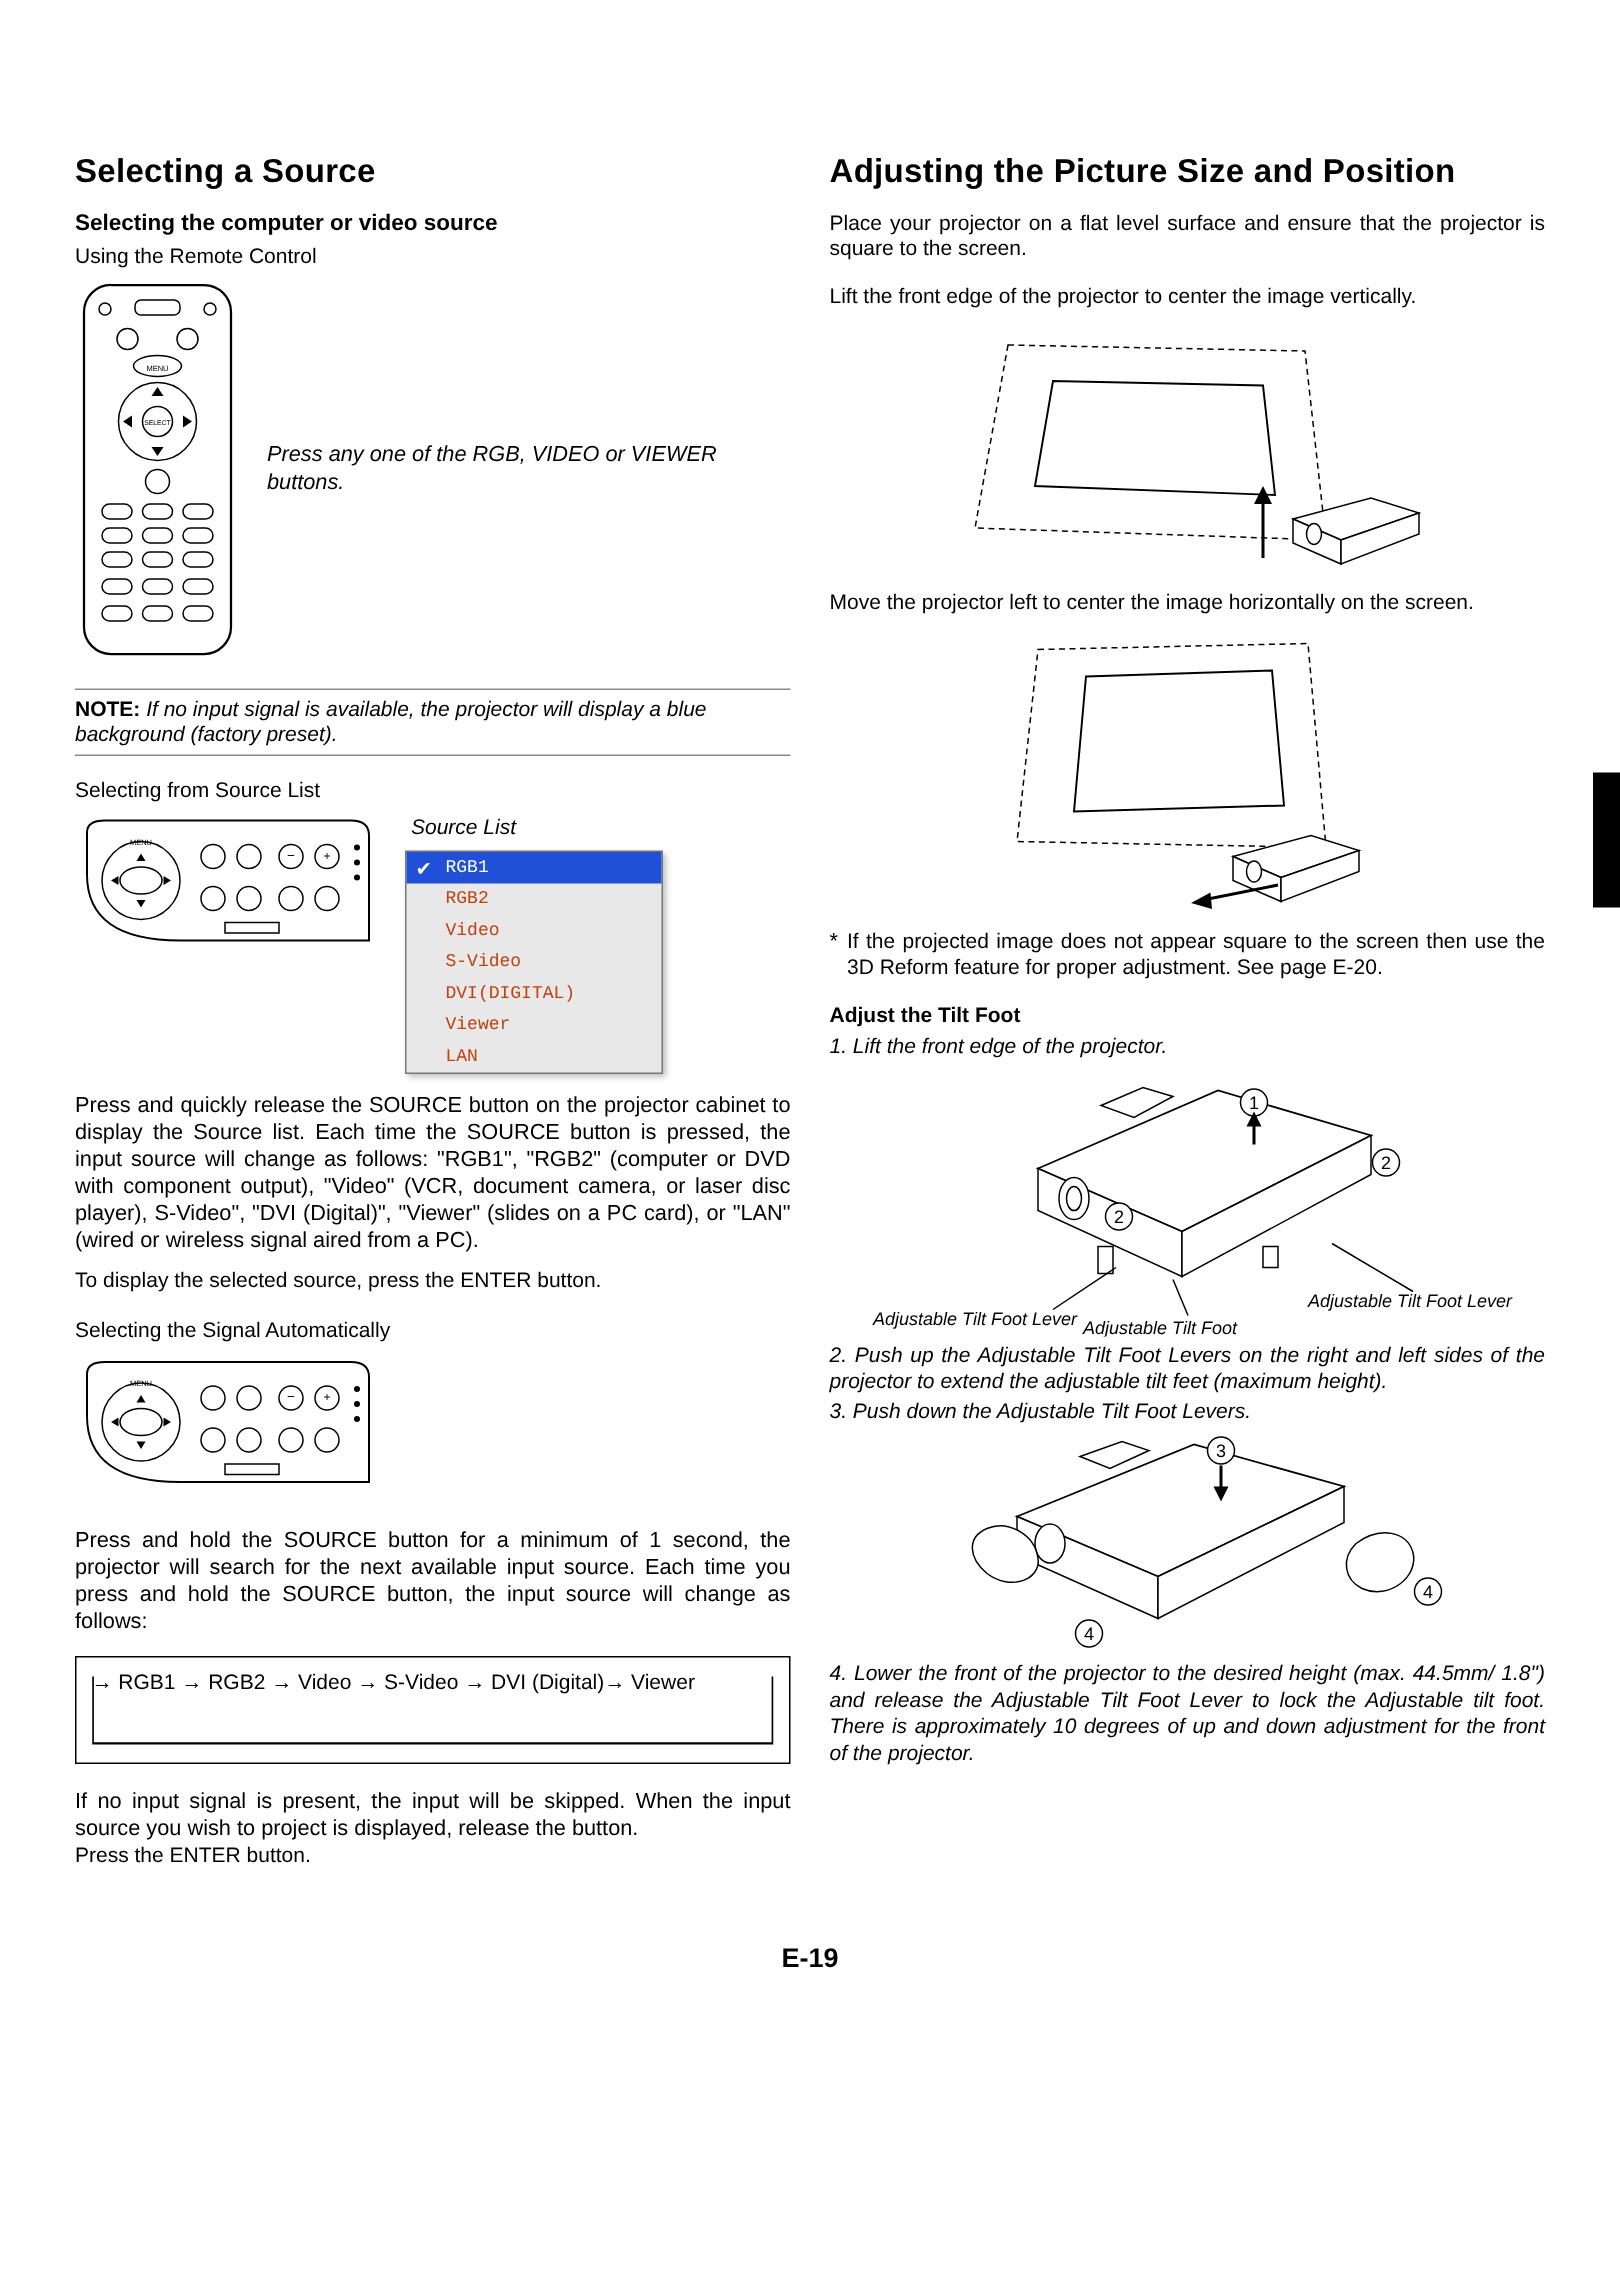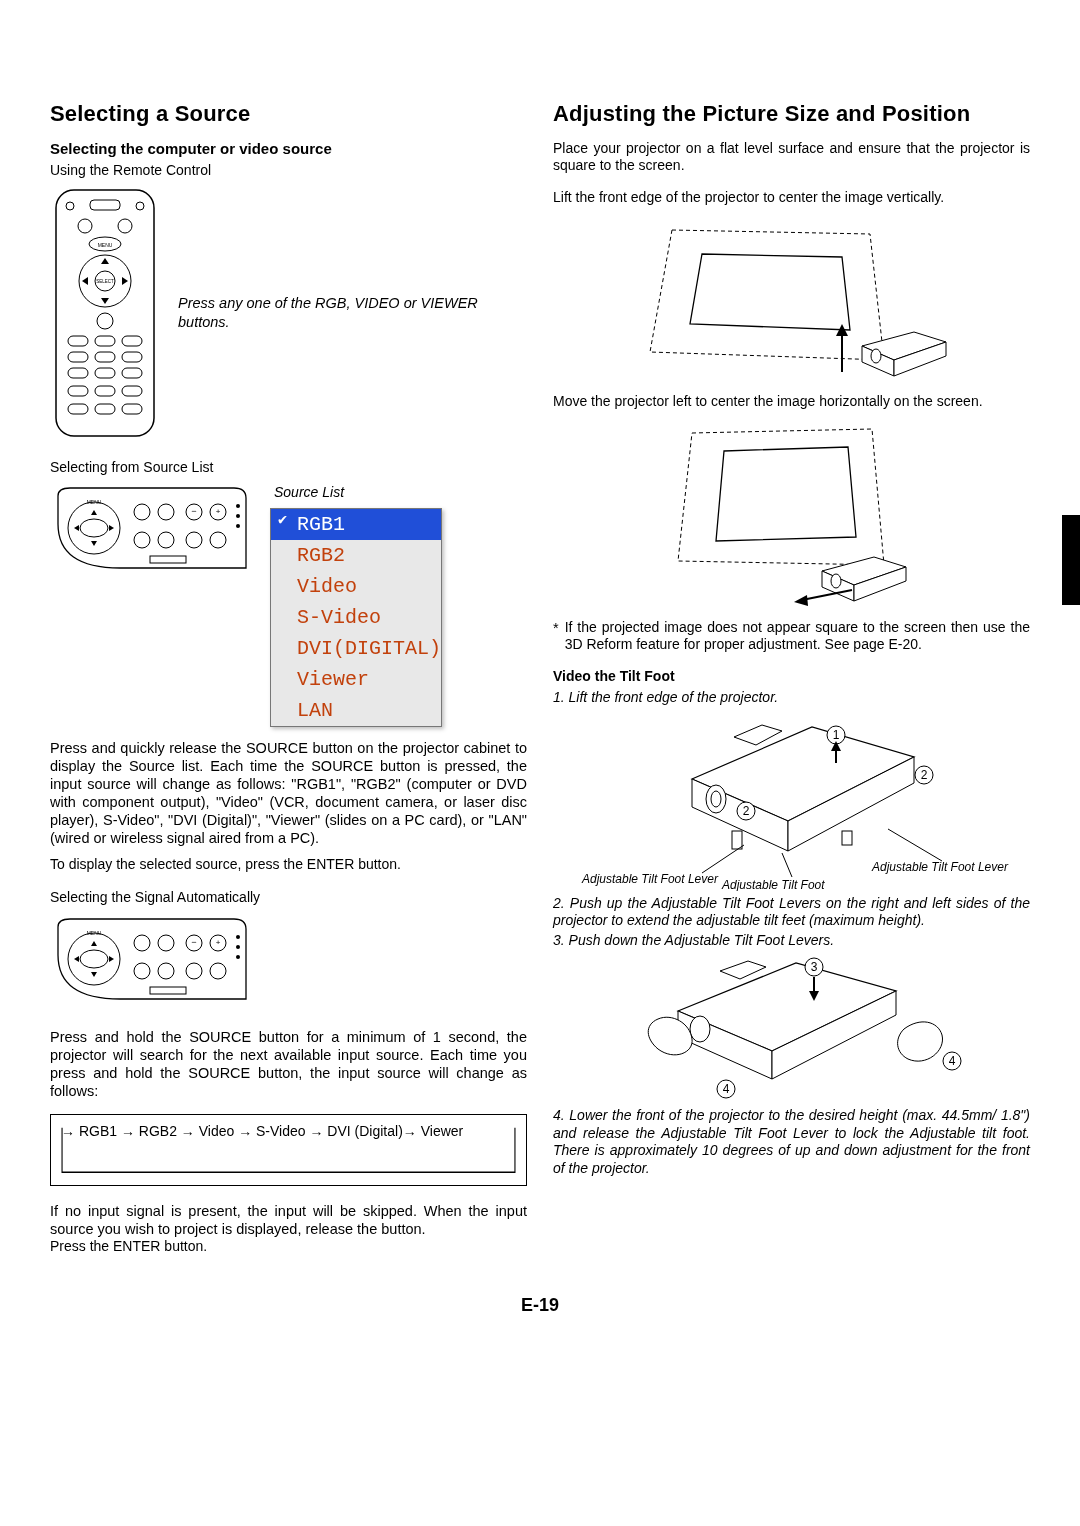--- a/index.html
+++ b/index.html
@@ -78,21 +78,21 @@
     font-style: italic;
     font-size: 14px;
     margin: 0 0 6px 4px;
   }
   .source-list {
     width: 170px;
     border: 1px solid #777;
     background: #e8e8e8;
     box-shadow: 2px 2px 4px rgba(0,0,0,0.25);
     font-family: "Courier New", monospace;
-    font-size: 20px;
+    font-size: 12px;
   }
   .source-list .row {
     padding: 3px 8px 3px 26px;
     color: #c2410c;
     position: relative;
   }
   .source-list .row.selected {
     background: #204fd8;
     color: #fff;
   }
@@ -185,20 +185,23 @@
             <rect x="45" y="200" width="20" height="10" rx="5"></rect>
             <rect x="72" y="200" width="20" height="10" rx="5"></rect>
             <rect x="18" y="218" width="20" height="10" rx="5"></rect>
             <rect x="45" y="218" width="20" height="10" rx="5"></rect>
             <rect x="72" y="218" width="20" height="10" rx="5"></rect>
           </g>
         </svg>
         <div class="caption-italic">Press any one of the RGB, VIDEO or VIEWER buttons.</div>
       </div>
 
+      <div class="note-block">
+        <strong>NOTE:</strong><span> If no input signal is available, the projector will display a blue background (factory preset).</span>
+      </div>
 
       <div class="small">Selecting from Source List</div>
 
       <div class="source-list-wrap">
 
         <svg class="panel-svg" width="200" height="95" viewBox="0 0 200 95">
           <path d="M8 12 Q 8 4 20 4 L 184 4 Q 196 4 196 14 L 196 84 L 70 84 Q 8 84 8 40 Z" fill="#fff" stroke="#000" stroke-width="1.3"></path>
 
           <circle cx="44" cy="44" r="26" fill="none" stroke="#000"></circle>
           <ellipse cx="44" cy="44" rx="14" ry="9" fill="none" stroke="#000"></ellipse>
@@ -319,21 +322,21 @@
         </g>
         <line x1="180" y1="185" x2="230" y2="175" stroke="#000" stroke-width="2"></line>
         <polygon points="172,187 185,180 186,191" fill="#000"></polygon>
       </svg>
 
       <div style="display:flex;gap:6px;">
         <div>*</div>
         <div class="small just" style="flex:1">If the projected image does not appear square to the screen then use the 3D Reform feature for proper adjustment. See page E-20.</div>
       </div>
 
-      <div class="bold" style="font-size:14px;margin-top:14px;">Video the Tilt Foot</div>
+      <div class="bold" style="font-size:14px;margin-top:14px;">Adjust the Tilt Foot</div>
 
       <ol class="steps">
         <li>1. Lift the front edge of the projector.</li>
       </ol>
 
       <svg width="440" height="180" viewBox="0 0 440 180" style="display:block;margin:0 auto;">
         <g transform="translate(120,12)">
           <path d="M0 56 L120 4 L222 34 L96 98 Z" fill="#fff" stroke="#000" stroke-width="1.2"></path>
           <path d="M0 56 L0 84 L96 128 L96 98 Z" fill="#fff" stroke="#000"></path>
           <path d="M96 98 L222 34 L222 60 L96 128 Z" fill="#fff" stroke="#000"></path>

